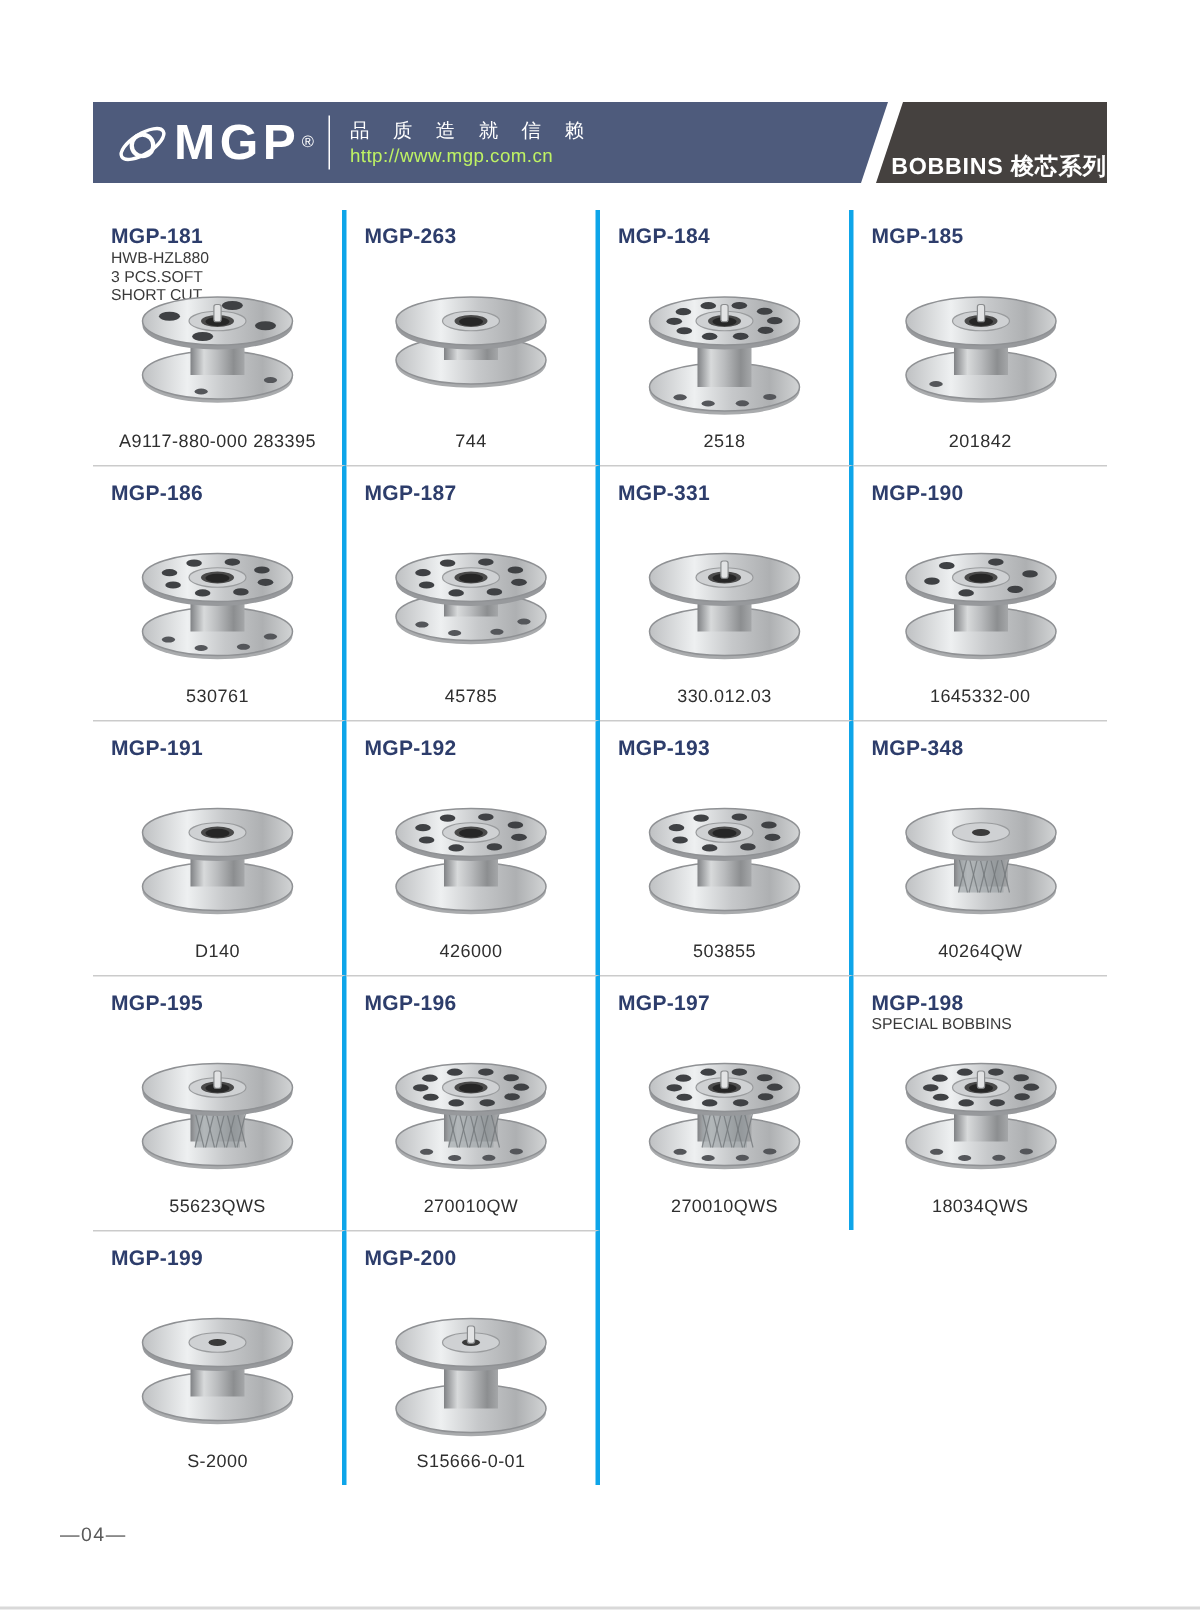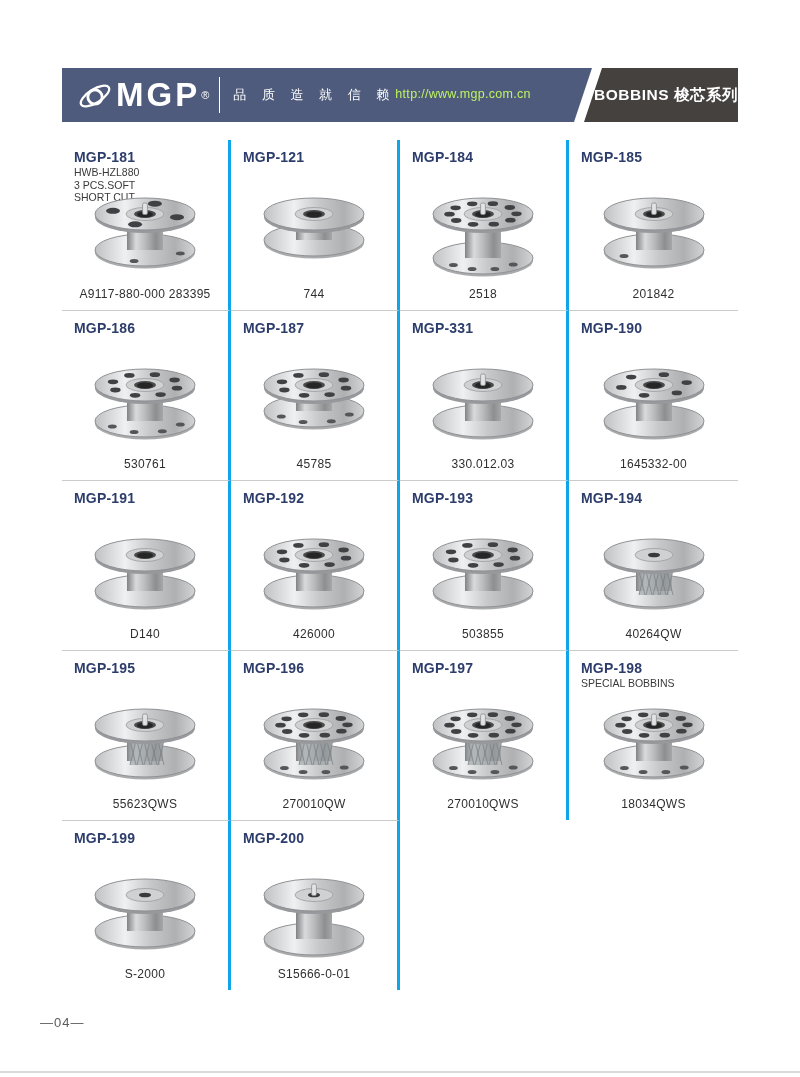--- a/index.html
+++ b/index.html
@@ -17,28 +17,28 @@
     position:absolute; left:0; top:0; width:530px; height:54px;
     background:#4e5b7c;
     clip-path:polygon(0 0, 100% 0, calc(100% - 18px) 100%, 0 100%);
     display:flex; align-items:center;
   }
   .logo-block { display:flex; align-items:center; padding-left:12px; }
   .logo-mark { width:42px; height:42px; margin-top:2px; }
   .logo-text { font-size:33px; font-weight:bold; color:#fff; letter-spacing:3px; line-height:42px; }
   .logo-reg { font-size:11px; color:#fff; vertical-align:top; line-height:14px; margin-left:1px; }
   .header-divider { width:1px; height:36px; background:#ffffff; margin:0 13px 0 10px; }
-  .tagline-block { display:flex; flex-direction:row; justify-content:center; }
+  .tagline-block { display:flex; flex-direction:column; justify-content:center; }
   .tagline { color:#ffffff; font-size:13px; letter-spacing:6px; line-height:18px; }
   .url { color:#bef264; font-size:12.5px; line-height:16px; letter-spacing:0.3px; }
   .header-dark {
     position:absolute; left:522px; top:0; width:154px; height:54px;
     background:#45413f;
     clip-path:polygon(18px 0, 100% 0, 100% 100%, 0 100%);
-    display:flex; align-items:center; justify-content:center;
+    display:flex; align-items:flex-end; justify-content:center;
   }
   .series-title { color:#ffffff; font-size:15.5px; font-weight:bold; letter-spacing:0.5px; padding-left:10px; white-space:nowrap; }
   
   .grid {
     position:absolute; left:62px; top:140px; width:676px;
     display:grid; grid-template-columns:repeat(4, 169px); grid-auto-rows:170px;
   }
   .cell { position:relative; }
   .cell:not(:nth-child(4n)) { border-right:3px solid #0ea5e9; }
   .cell:nth-child(n+5) { border-top:1px solid #cbcbcb; }
@@ -113,21 +113,21 @@
           <ellipse cx="60.1" cy="46.3" rx="7" ry="3" fill="#3f4144"></ellipse>
           <ellipse cx="38.0" cy="32.8" rx="7" ry="3" fill="#3f4144"></ellipse>
           <ellipse cx="70" cy="36" rx="19" ry="6.5" fill="#cfd1d3" stroke="#9a9c9e" stroke-width="0.8"></ellipse>
           <ellipse cx="70" cy="36" rx="11" ry="4" fill="#4a4a4a"></ellipse>
           <ellipse cx="70" cy="36.4" rx="8" ry="2.9" fill="#262626"></ellipse>
           <rect x="67.6" y="25" width="4.8" height="11.5" rx="1.5" fill="#e2e3e4" stroke="#8b8d8f" stroke-width="0.8"></rect>
         </svg></div>
     <div class="part">A9117-880-000  283395</div>
   </div>
   <div class="cell">
-    <div class="code">MGP-121</div>
+    <div class="code">MGP-263</div>
     <div class="figure"><svg width="140" height="104" viewBox="0 0 140 104">
           <ellipse cx="70" cy="64.5" rx="50" ry="16" fill="#a9abad"></ellipse>
           <ellipse cx="70" cy="62" rx="50" ry="16" fill="url(#gM)" stroke="#8f9194" stroke-width="1"></ellipse>
           <rect x="52" y="36" width="36" height="26" fill="url(#gC)"></rect>
           <ellipse cx="70" cy="39" rx="50" ry="16" fill="#97999c"></ellipse>
           <ellipse cx="70" cy="36" rx="50" ry="16" fill="url(#gM)" stroke="#8f9194" stroke-width="1"></ellipse>
           <ellipse cx="70" cy="36" rx="19" ry="6.5" fill="#cfd1d3" stroke="#9a9c9e" stroke-width="0.8"></ellipse>
           <ellipse cx="70" cy="36" rx="11" ry="4" fill="#4a4a4a"></ellipse>
           <ellipse cx="70" cy="36.4" rx="8" ry="2.9" fill="#262626"></ellipse>
         </svg></div>
@@ -317,21 +317,21 @@
           <ellipse cx="40.4" cy="41.0" rx="5.2" ry="2.4" fill="#3f4144"></ellipse>
           <ellipse cx="38.0" cy="32.8" rx="5.2" ry="2.4" fill="#3f4144"></ellipse>
           <ellipse cx="54.4" cy="26.4" rx="5.2" ry="2.4" fill="#3f4144"></ellipse>
           <ellipse cx="70" cy="36" rx="19" ry="6.5" fill="#cfd1d3" stroke="#9a9c9e" stroke-width="0.8"></ellipse>
           <ellipse cx="70" cy="36" rx="11" ry="4" fill="#4a4a4a"></ellipse>
           <ellipse cx="70" cy="36.4" rx="8" ry="2.9" fill="#262626"></ellipse>
         </svg></div>
     <div class="part">503855</div>
   </div>
   <div class="cell">
-    <div class="code">MGP-194</div>
+    <div class="code">MGP-348</div>
     <div class="figure"><svg width="140" height="104" viewBox="0 0 140 104">
           <ellipse cx="70" cy="74.5" rx="50" ry="16" fill="#a9abad"></ellipse>
           <ellipse cx="70" cy="72" rx="50" ry="16" fill="url(#gM)" stroke="#8f9194" stroke-width="1"></ellipse>
           <rect x="52" y="36" width="36" height="36" fill="url(#gC)"></rect>
           <rect x="55" y="52" width="30" height="24" fill="#9aa0a3" opacity="0.6"></rect>
           <line x1="55" y1="52" x2="61" y2="76" stroke="#74787b" stroke-width="0.8" opacity="0.8"></line>
           <line x1="61" y1="52" x2="55" y2="76" stroke="#74787b" stroke-width="0.8" opacity="0.8"></line>
           <line x1="62" y1="52" x2="68" y2="76" stroke="#74787b" stroke-width="0.8" opacity="0.8"></line>
           <line x1="68" y1="52" x2="62" y2="76" stroke="#74787b" stroke-width="0.8" opacity="0.8"></line>
           <line x1="69" y1="52" x2="75" y2="76" stroke="#74787b" stroke-width="0.8" opacity="0.8"></line>

